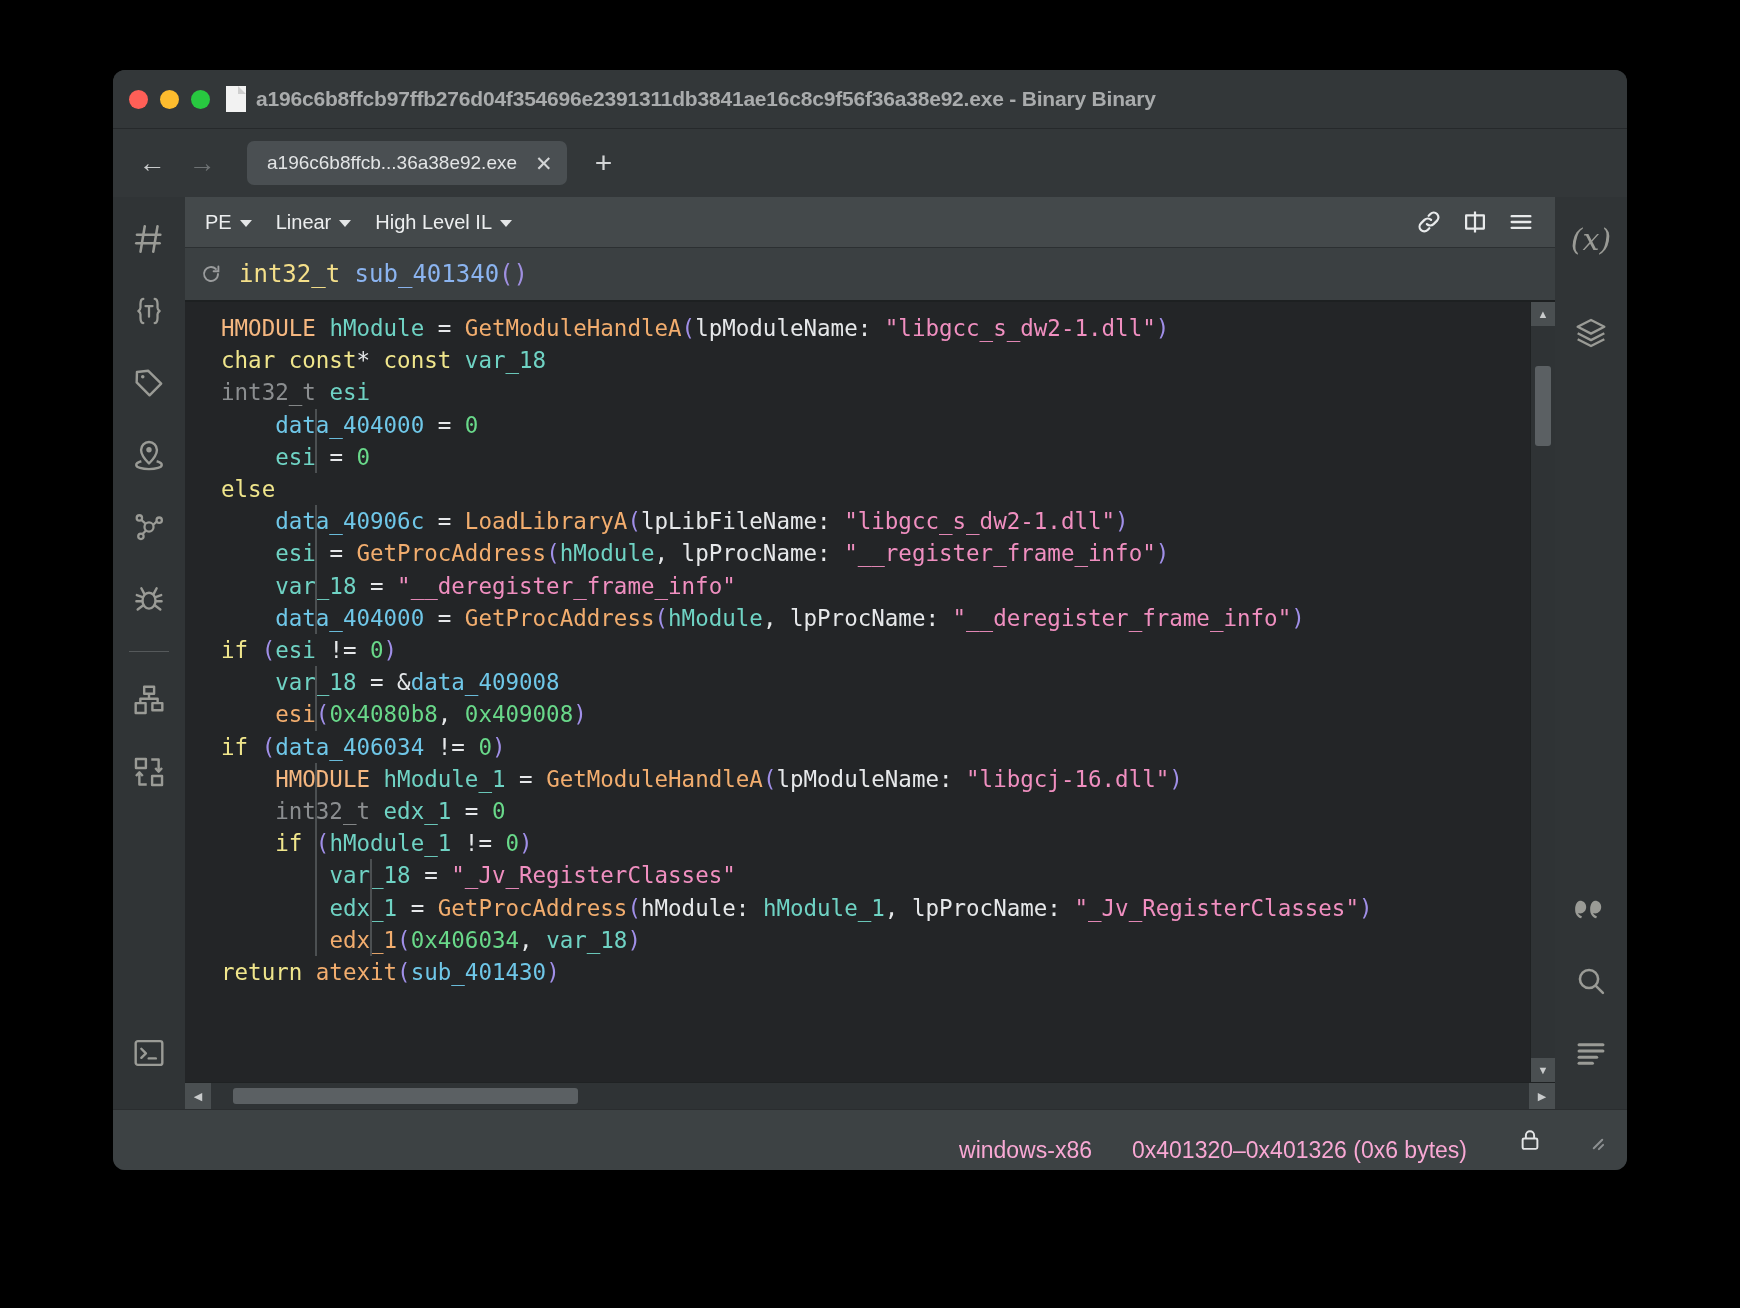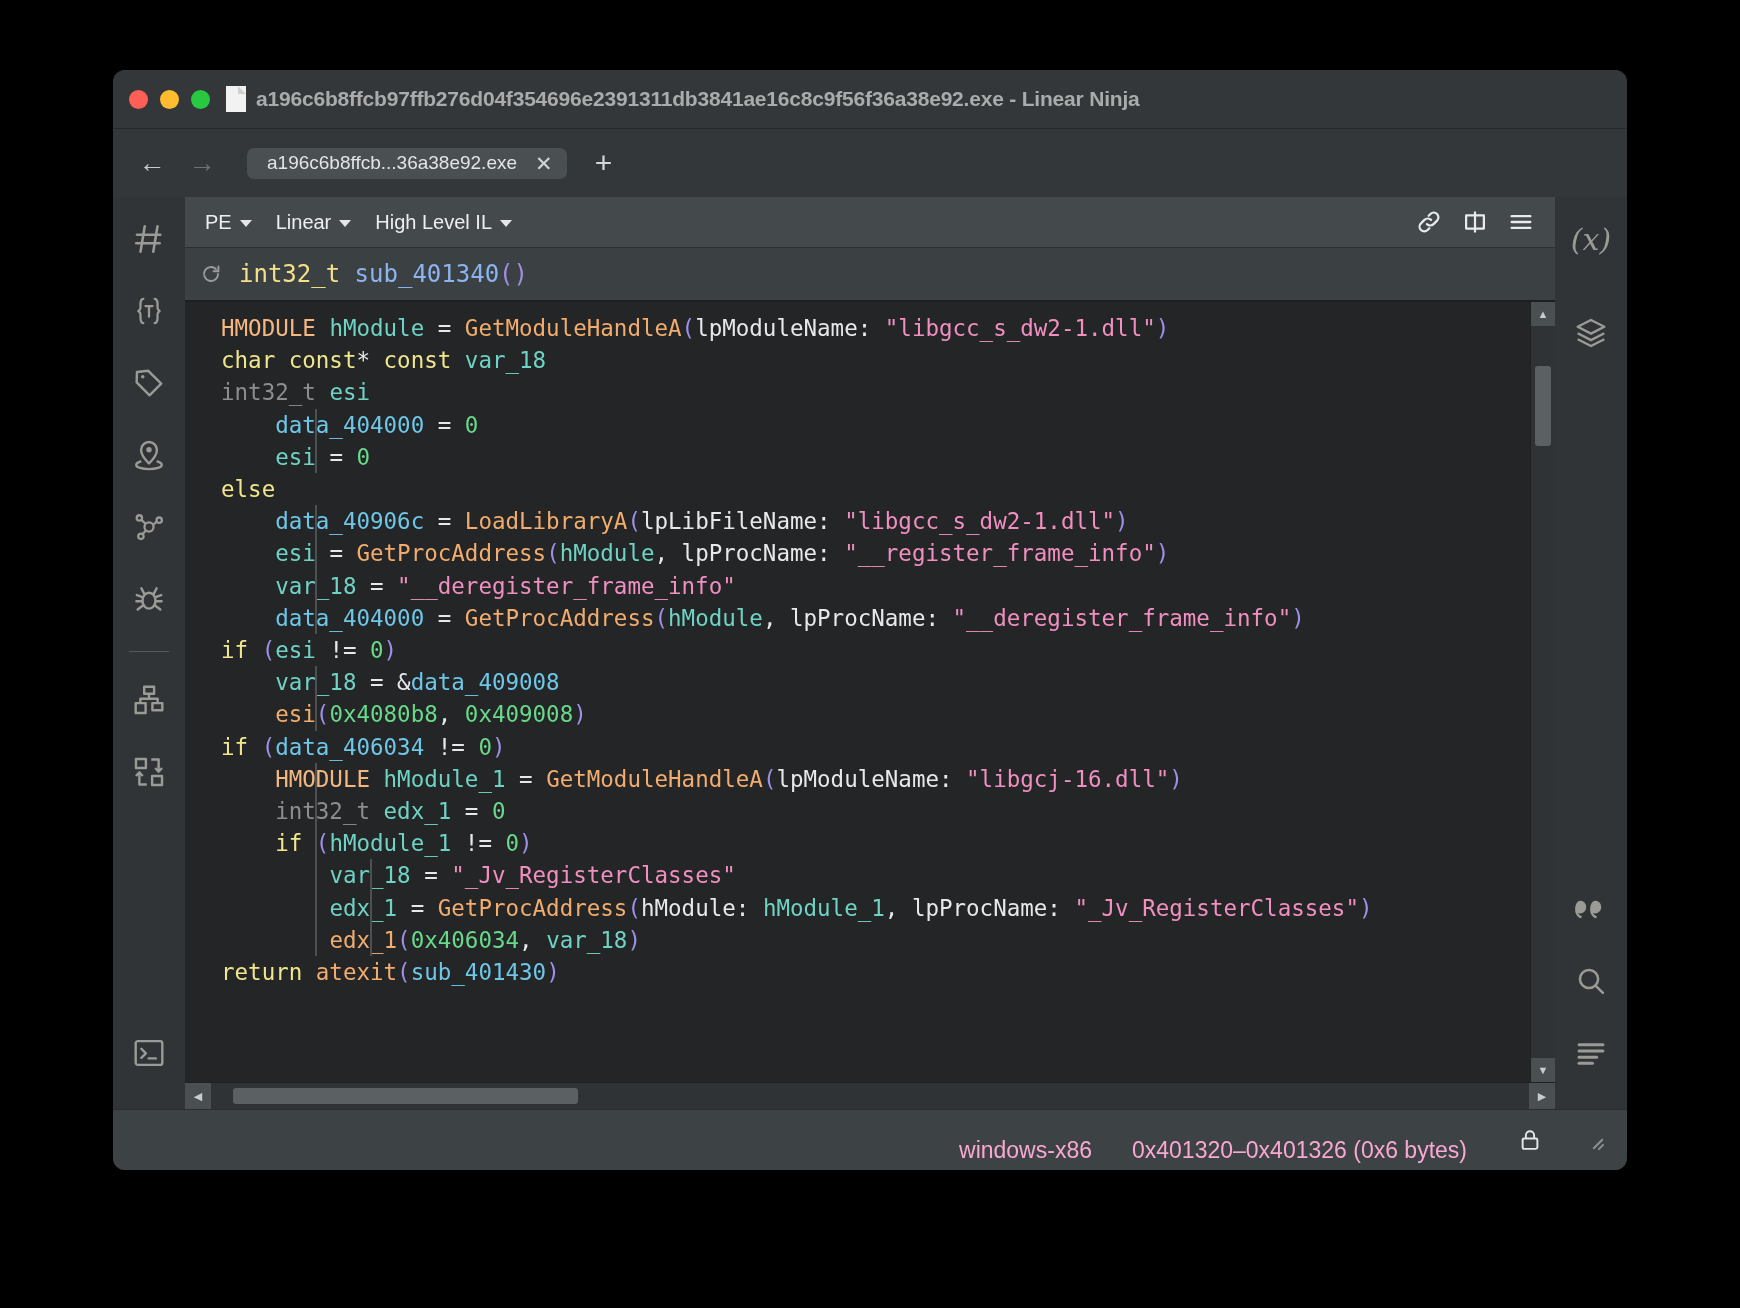--- a/index.html
+++ b/index.html
@@ -104,21 +104,21 @@
     font-size: 27px;
     line-height: 1;
     background: none;
     border: none;
     cursor: pointer;
   }
   .navbtn.disabled { color: #6e7274; }
 
   #tab {
     margin-left: 18px;
-    height: 31px;
+    height: 44px;
     background: #4a4f52;
     border-radius: 7px;
     display: flex;
     align-items: center;
     padding: 0 14px 0 20px;
     gap: 18px;
   }
   #tab-label {
     color: #e2e4e5;
     font-size: 19px;
@@ -391,21 +391,21 @@
 
   <div id="window">
 
     <div id="titlebar">
       <div class="traffic">
         <span class="dot red"></span>
         <span class="dot yellow"></span>
         <span class="dot green"></span>
       </div>
       <span class="doc-icon"></span>
-      <span id="window-title">a196c6b8ffcb97ffb276d04f354696e2391311db3841ae16c8c9f56f36a38e92.exe - Linear Ninja</span>
+      <span id="window-title">a196c6b8ffcb97ffb276d04f354696e2391311db3841ae16c8c9f56f36a38e92.exe - Binary Binary</span>
     </div>
 
     <div id="tabbar">
       <button class="navbtn">←</button>
       <button class="navbtn disabled">→</button>
       <div id="tab">
         <span id="tab-label">a196c6b8ffcb...36a38e92.exe</span>
         <span id="tab-close">✕</span>
       </div>
       <span id="new-tab">+</span>

